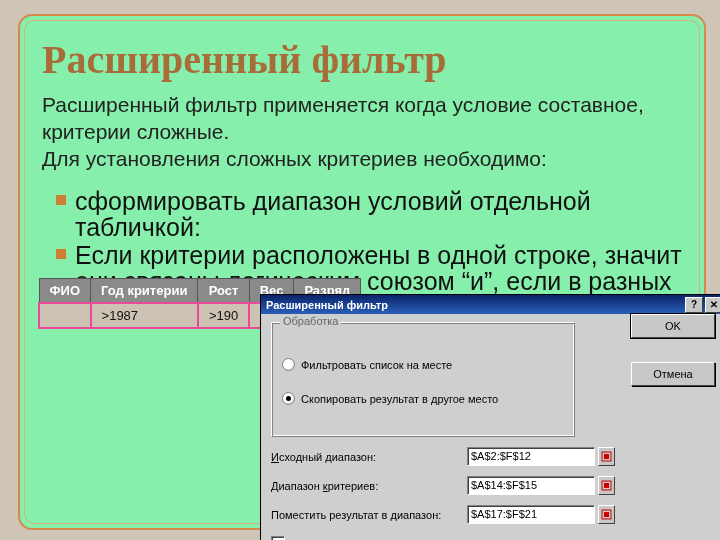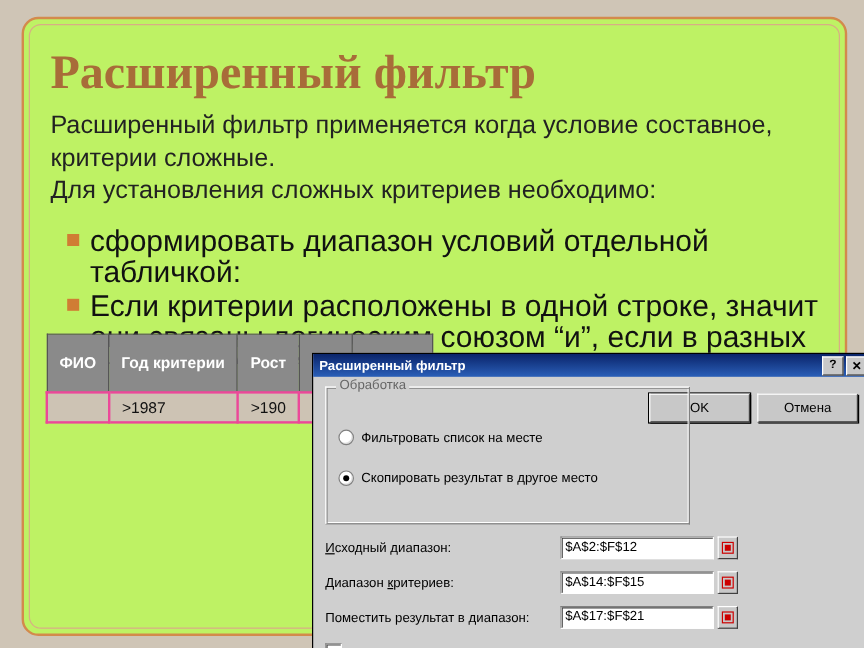--- a/index.html
+++ b/index.html
@@ -1,45 +1,45 @@
 <!DOCTYPE html>
 <html><head>
 <meta charset="utf-8">
 <style>
   html,body{margin:0;padding:0;width:720px;height:540px;background:#cfc5b6;font-family:Arial,Helvetica,sans-serif;overflow:hidden}
-  .frame{position:absolute;left:18px;top:14px;width:684px;height:512px;border:2px solid #d38a4c;border-radius:14px;background:#bef264}
+  .frame{position:absolute;left:18px;top:14px;width:684px;height:512px;border:2px solid #d38a4c;border-radius:14px;background:#86efac}
   .frame-inner{position:absolute;left:4px;top:4px;right:4px;bottom:4px;border:1px solid #d8ad85;border-radius:10px}
   .title{position:absolute;left:22px;top:20px;color:#a86c39;font-size:40px;font-weight:bold;font-family:Georgia,'Times New Roman',serif}
   .body-text{position:absolute;left:22px;top:75px;width:640px;color:#222;font-size:21px;line-height:27px}
   .bullets{position:absolute;left:36px;top:172px;width:626px;font-size:25px;line-height:26px;color:#111}
   .bullets .row{display:flex;margin-bottom:2px}
   .bullets .sq{width:10px;height:10px;background:#d07d34;margin-top:7px;margin-right:9px;flex:0 0 auto}
   .tbl{position:absolute;left:18px;top:262px;border-collapse:collapse;font-size:13px}
-  .tbl th{background:#8a8a8a;color:#fff;font-weight:bold;padding:16px 10px;border:1px solid #555;text-align:center}
+  .tbl th{background:#8a8a8a;color:#fff;font-weight:bold;padding:4px 10px;border:1px solid #555;text-align:center}
   .tbl td{background:#cdc3b4;color:#111;padding:4px 10px;border:2px solid #ec4899;text-align:left}
   
   .dlg{position:absolute;left:240px;top:278px;width:464px;background:#cfcfcf;border:1px solid #000;box-shadow:2px 2px 0 rgba(0,0,0,.3);font-family:Tahoma,Arial,sans-serif;font-size:11px;color:#000}
   .dlg-titlebar{height:19px;background:linear-gradient(#0a246a,#2a5fb8);display:flex;align-items:center;padding:0 2px}
   .dlg-titlebar .t{color:#fff;font-weight:bold;font-size:11px;padding-left:3px;flex:1}
   .tb-btn{width:16px;height:14px;background:#c8c8c8;border:1px solid #fff;border-right-color:#404040;border-bottom-color:#404040;margin-left:2px;display:flex;align-items:center;justify-content:center;font-size:10px;font-weight:bold;color:#000}
   .dlg-body{position:relative;padding:8px 10px 12px 10px}
   .fieldset{position:relative;border:1px solid #808080;border-top-color:#fff;border-left-color:#fff;box-shadow:inset 1px 1px 0 #808080, inset -1px -1px 0 #fff;padding:14px 10px 10px 10px;width:282px}
   .fieldset .legend{position:absolute;top:-8px;left:8px;background:#cfcfcf;padding:0 3px;color:#666}
   .radio-row{display:flex;align-items:center;margin:21px 0}
   .radio-outer{width:11px;height:11px;border-radius:50%;background:#fff;border:1px solid #808080;box-shadow:inset -1px -1px 0 #dfdfdf;margin-right:6px;display:flex;align-items:center;justify-content:center}
   .radio-dot{width:5px;height:5px;border-radius:50%;background:#000}
   .form-row{display:flex;align-items:center;margin-top:10px}
   .lbl{width:196px}
   .lbl .ul{text-decoration:underline}
   .inp{width:120px;height:17px;background:#fff;border:1px solid #808080;border-right-color:#fff;border-bottom-color:#fff;box-shadow:inset 1px 1px 0 #404040;padding:0 3px;line-height:17px;font-size:11px}
   .picker{width:15px;height:17px;margin-left:3px;border:1px solid #fff;border-right-color:#404040;border-bottom-color:#404040;background:#c8c8c8;display:flex;align-items:center;justify-content:center}
   .picker svg{display:block}
   .chk-row{display:flex;align-items:center;margin-top:12px}
   .chk{width:12px;height:12px;background:#fff;border:1px solid #808080;border-right-color:#fff;border-bottom-color:#fff;box-shadow:inset 1px 1px 0 #404040;margin-right:6px}
-  .dlg-btns{position:absolute;right:10px;top:14px;display:flex;flex-direction:row;gap:6px}
+  .dlg-btns{position:absolute;right:10px;top:0;display:flex;flex-direction:column;gap:24px}
   .winbtn{width:82px;height:22px;background:#c8c8c8;border:1px solid #fff;border-right-color:#404040;border-bottom-color:#404040;box-shadow:1px 1px 0 #000;font-size:11px;display:flex;align-items:center;justify-content:center}
   .winbtn.default{box-shadow:0 0 0 1px #000,1px 1px 0 #000}
 </style>
 </head>
 <body>
 
 <div class="frame">
   <div class="frame-inner"></div>
 
   <div class="title">Расширенный фильтр</div>

